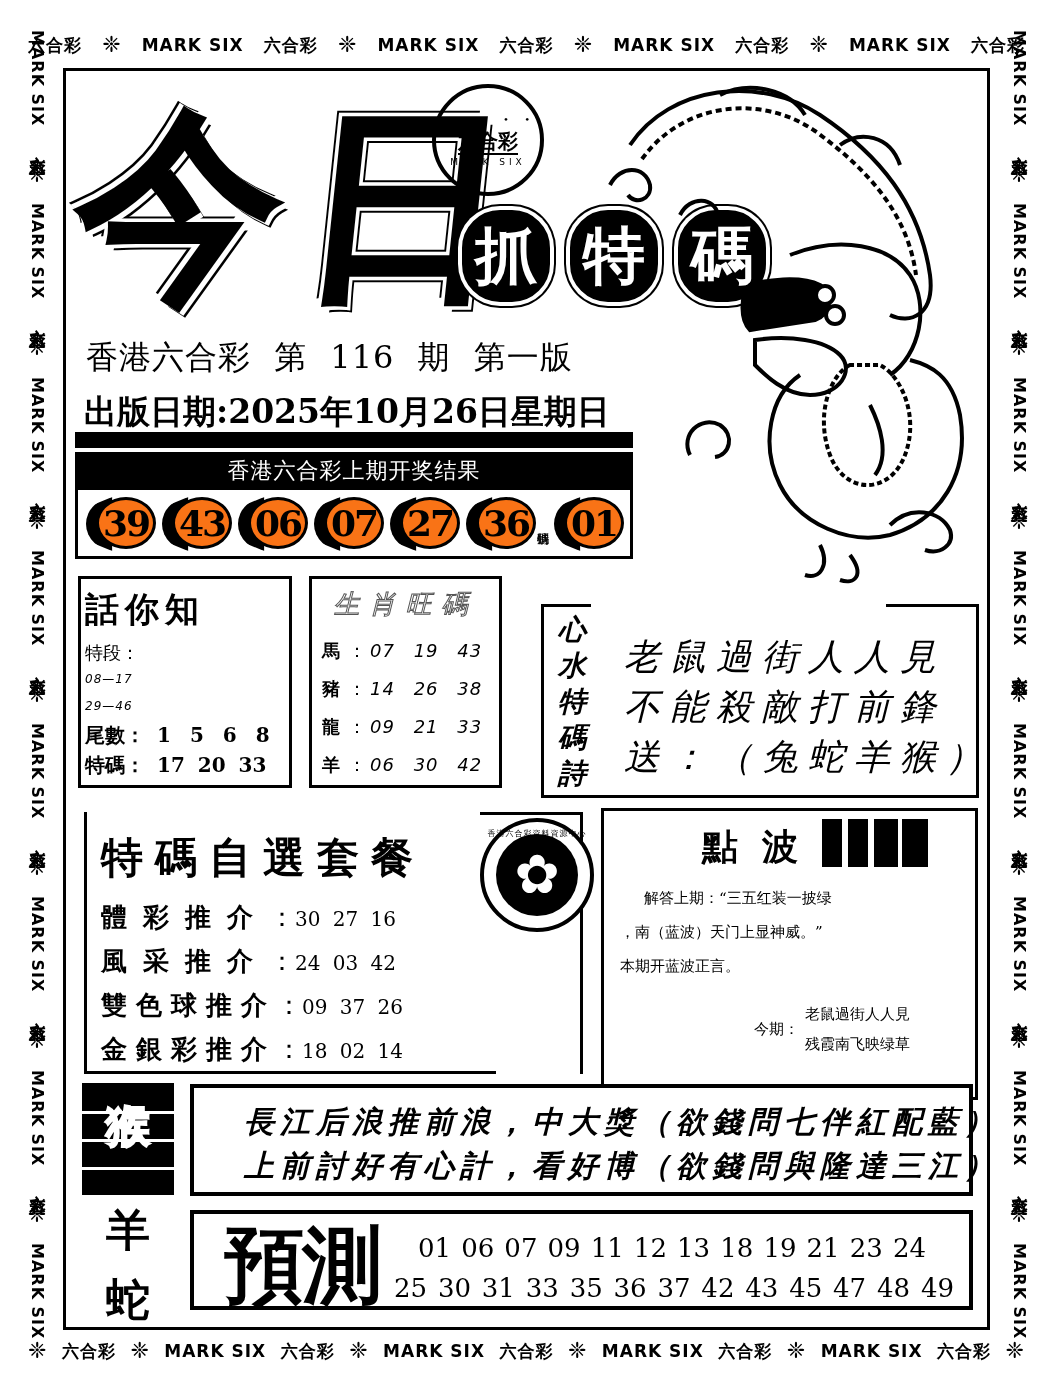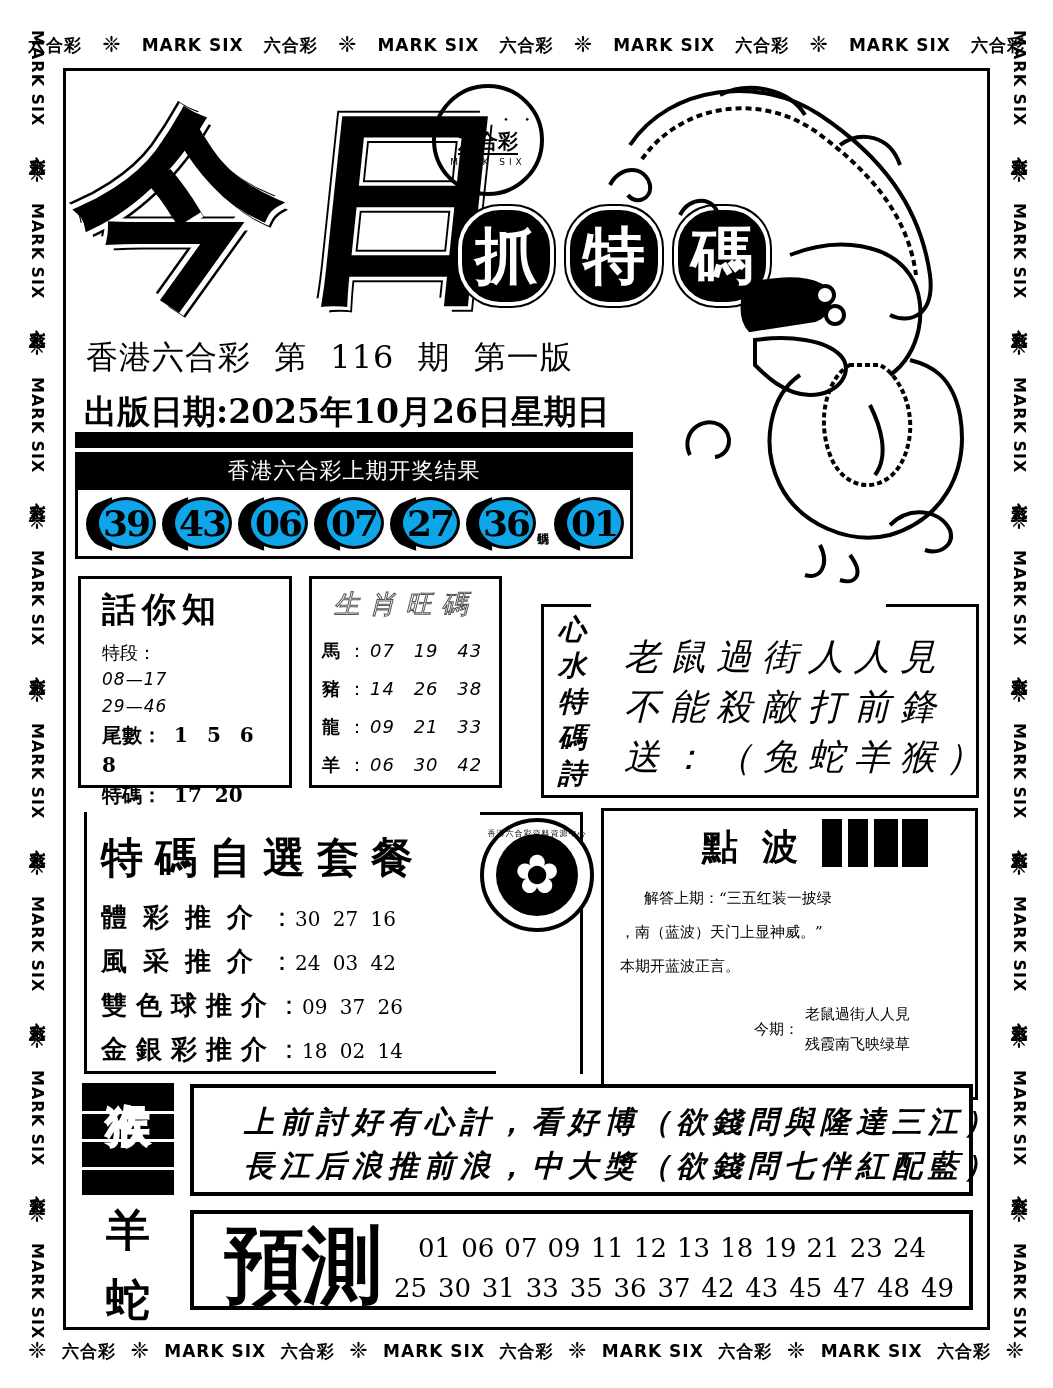--- a/index.html
+++ b/index.html
@@ -40,29 +40,29 @@
   .issue-line span { margin-right: 12px; }
   .date-line { position: absolute; left: 84px; top: 390px; font-size: 33px; font-weight: bold; white-space: nowrap; }
 
   
   .res-bar { position: absolute; left: 75px; top: 432px; width: 558px; height: 16px; background: #000; }
   .res-box { position: absolute; left: 75px; top: 452px; width: 558px; height: 107px; background: #000; }
   .res-head { height: 38px; display: flex; align-items: center; justify-content: center; color: #fff; font-family: "DejaVu Sans", sans-serif; font-size: 22px; letter-spacing: 1px; }
   .res-balls { position: absolute; left: 3px; top: 38px; width: 552px; height: 66px; background: #fff; display: flex; align-items: center; padding-left: 6px; gap: 4px; }
   .ball { position: relative; width: 72px; height: 60px; display: flex; align-items: center; justify-content: flex-end; }
   .ball::before { content: ""; position: absolute; left: 2px; top: 4px; width: 58px; height: 54px; border-radius: 50%; background: #000; clip-path: polygon(0 20%, 45% 0, 45% 100%, 0 80%); }
-  .ball-num { position: relative; width: 60px; height: 52px; border: 3px solid #000; border-radius: 50%; background: #0ea5e9; display: flex; align-items: center; justify-content: center; font-size: 36px; font-weight: bold; font-family: "DejaVu Serif", serif; letter-spacing: -2px; }
+  .ball-num { position: relative; width: 60px; height: 52px; border: 3px solid #000; border-radius: 50%; background: #f97316; display: flex; align-items: center; justify-content: center; font-size: 36px; font-weight: bold; font-family: "DejaVu Serif", serif; letter-spacing: -2px; }
   .special-label { writing-mode: vertical-rl; font-family: "DejaVu Sans", sans-serif; font-size: 12px; line-height: 14px; margin: 0 -2px 0 -4px; }
 
   
   .box { position: absolute; border: 3px solid #000; background: #fff; }
-  .hnz { left: 78px; top: 576px; width: 214px; height: 212px; padding: 8px 21px; }
+  .hnz { left: 78px; top: 576px; width: 214px; height: 212px; padding: 8px 4px; }
   .hnz-title { font-size: 34px; font-weight: bold; letter-spacing: 6px; margin-bottom: 6px; }
   .hnz-row { font-size: 18px; line-height: 27px; white-space: nowrap; }
-  .hnz-italic { font-style: italic; font-family: "DejaVu Sans", sans-serif; font-size: 17px; letter-spacing: 1px; }
+  .hnz-italic { font-style: italic; font-family: "DejaVu Sans", sans-serif; font-size: 12px; letter-spacing: 1px; }
   .hnz-big { font-size: 20px; font-weight: bold; line-height: 30px; }
   .hnz-big b { letter-spacing: 6px; margin-left: 12px; }
 
   
   .sxwm { left: 309px; top: 576px; width: 193px; height: 212px; padding: 8px 10px; }
   .sxwm-title { text-align: center; font-size: 26px; color: #fff; -webkit-text-stroke: 1px #555; letter-spacing: 10px; margin-bottom: 10px; font-style: italic; }
   .sxwm-row { display: flex; align-items: baseline; font-size: 18px; line-height: 38px; white-space: nowrap; }
   .sxwm-row .zod { font-weight: bold; width: 26px; }
   .sxwm-row .colon { width: 22px; }
   .sxwm-row .nums { font-style: italic; font-family: "DejaVu Sans", sans-serif; word-spacing: 12px; letter-spacing: 1px; }
@@ -367,22 +367,22 @@
     <div class="stripe" style="top:56px"></div>
     <div class="stripe" style="top:84px"></div>
     <span class="zod-hou">猴</span>
   </div>
   <span class="zod-char">羊</span>
   <span class="zod-char">蛇</span>
 </div>
 
 <div class="box verse">
   <div class="verse-inner">
+    <div>長江后浪推前浪，中大獎（欲錢問七伴紅配藍）</div>
     <div>上前討好有心計，看好博（欲錢問與隆達三江）</div>
-    <div>長江后浪推前浪，中大獎（欲錢問七伴紅配藍）</div>
   </div>
 </div>
 
 <div class="box yuce">
   <div class="yuce-title">預測</div>
   <div class="yuce-nums">
     <div class="r1">
       <span>01</span>
       <span>06</span>
       <span>07</span>

